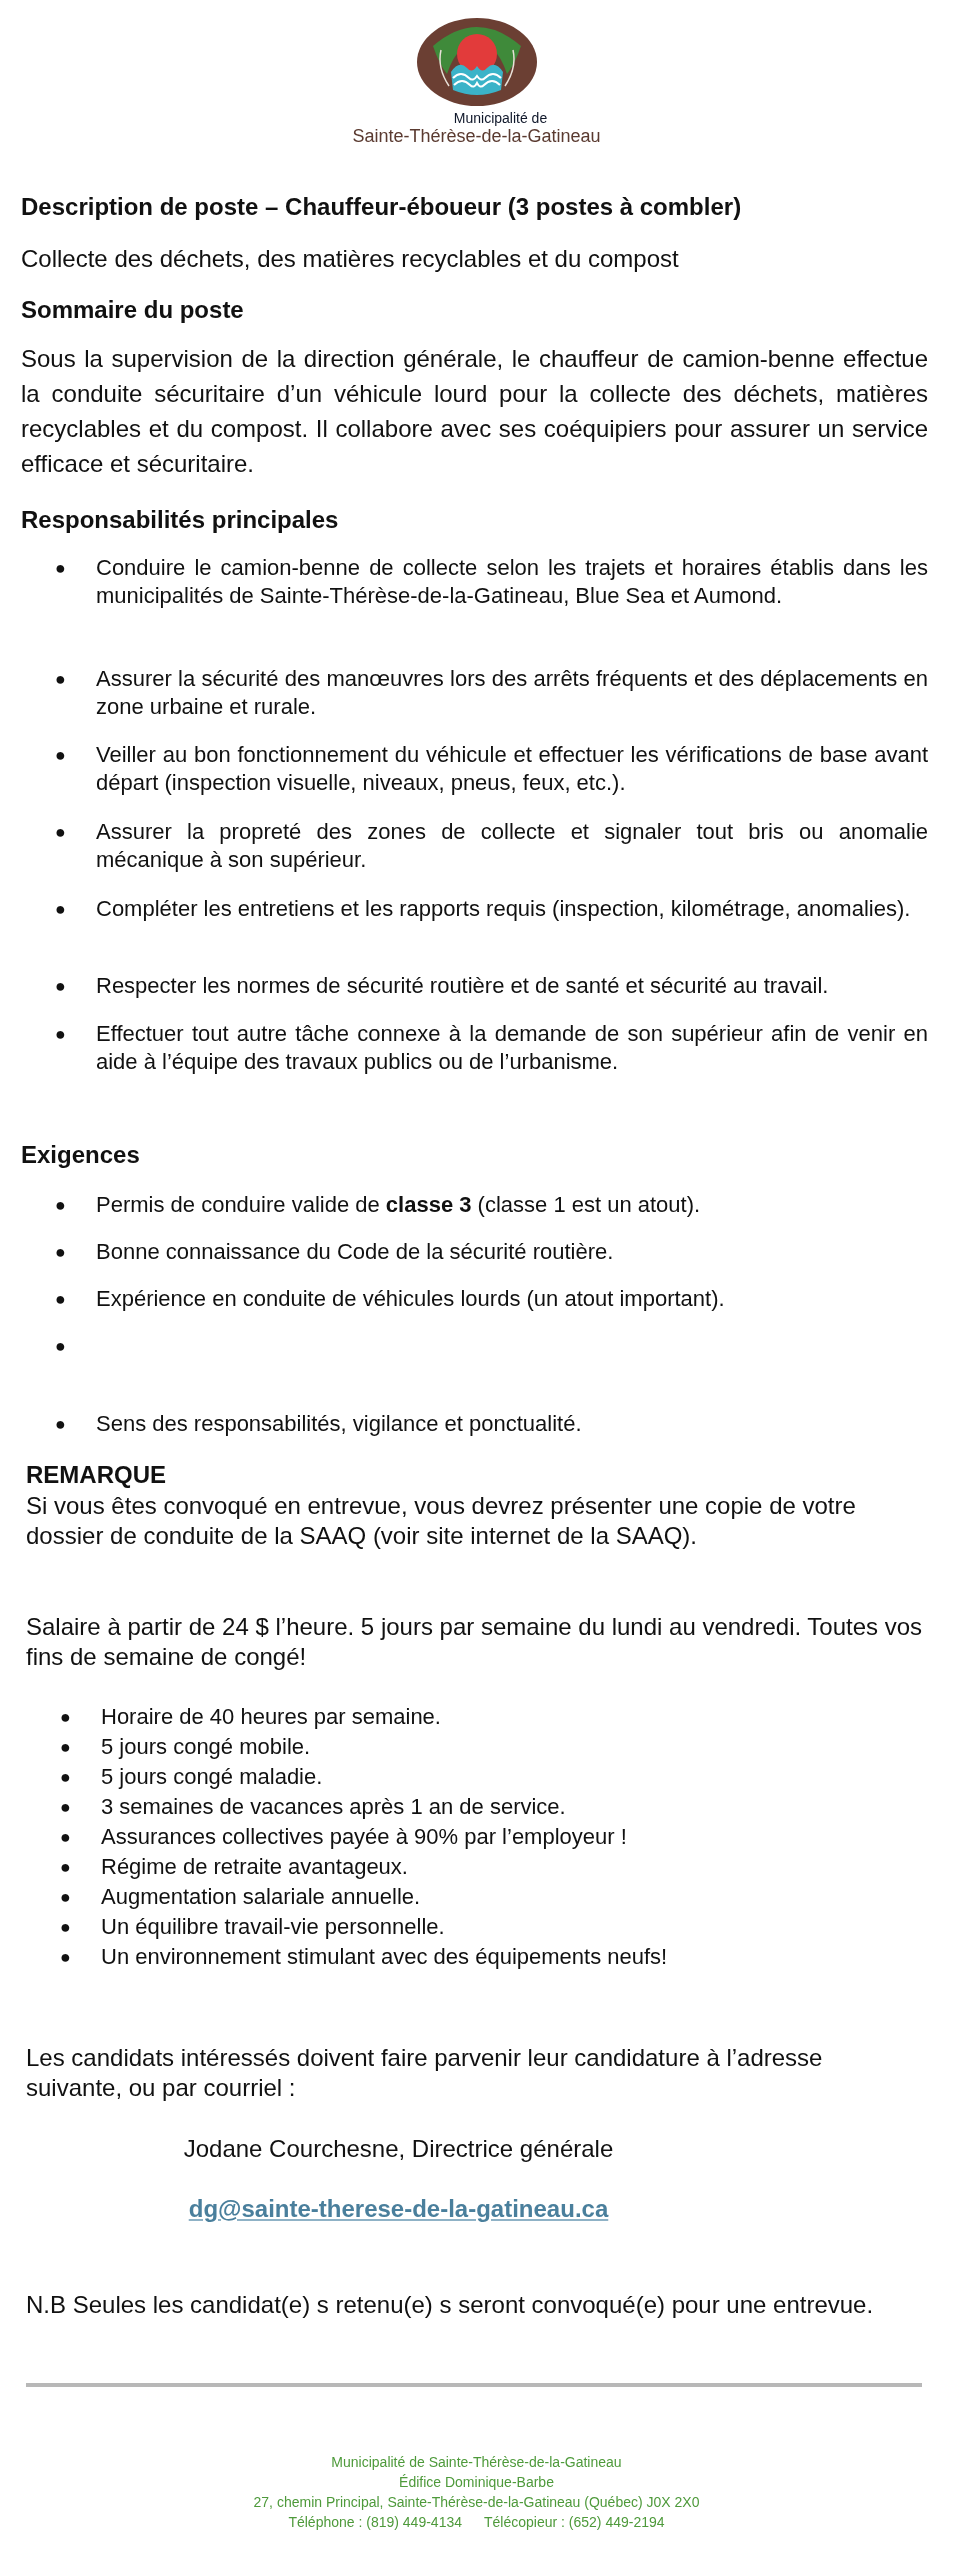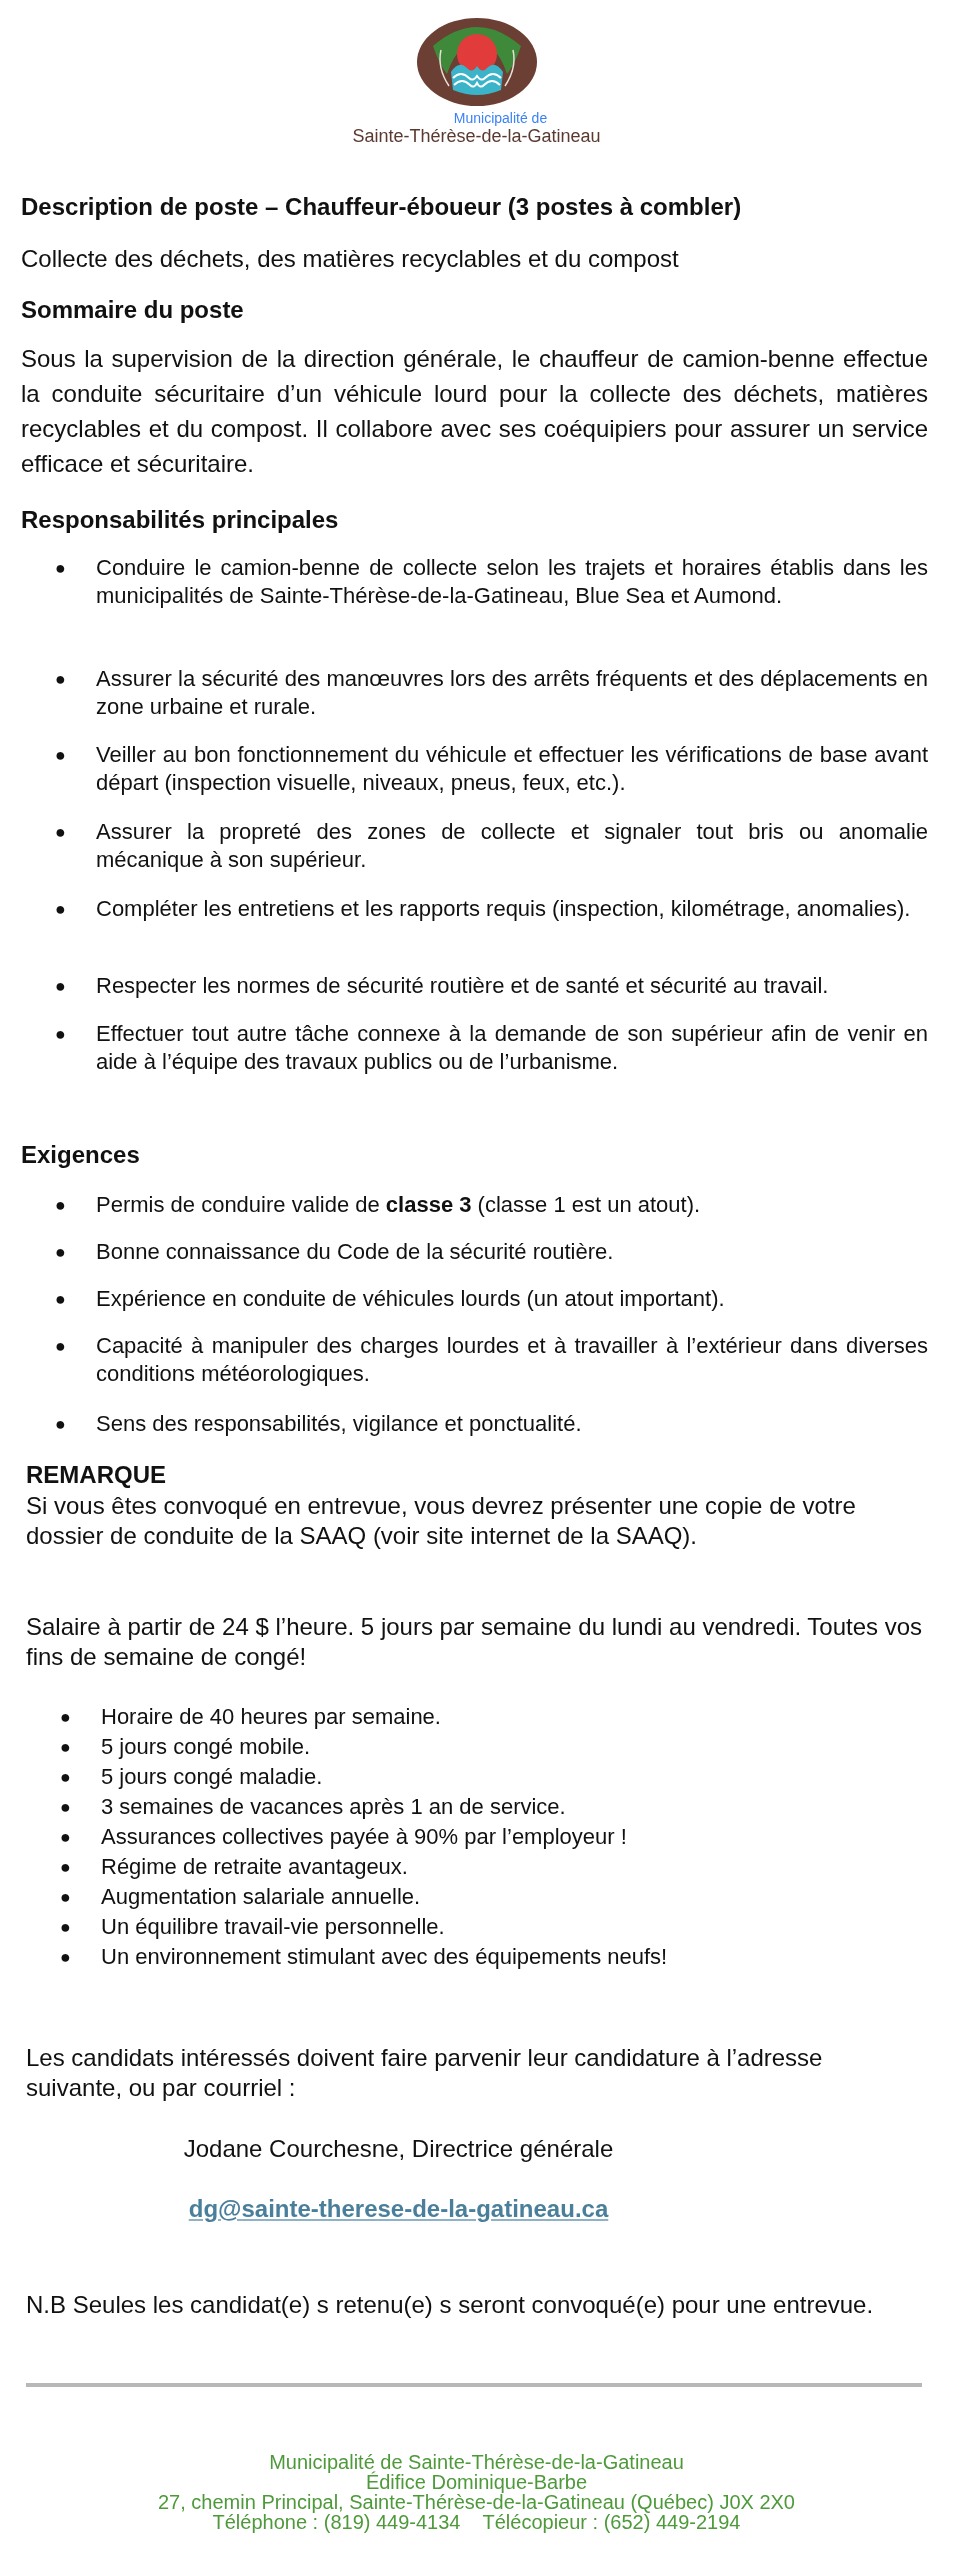--- a/index.html
+++ b/index.html
@@ -9,21 +9,21 @@
     position: relative;
     overflow: hidden;
     font-family: "Liberation Sans", sans-serif;
     color: #111111;
   }
   .page { position: absolute; left: 0; top: 0; width: 953px; height: 2560px; }
 
   
   .logo-wrap { position: absolute; left: 0; top: 16px; width: 953px; text-align: center; }
   .logo-svg { display: block; margin: 0 auto; width: 124px; height: 92px; }
-  .logo-line1 { font-size: 14px; color: #3b82f6; margin-top: 2px; letter-spacing: 0; margin-left: 48px; }
+  .logo-line1 { font-size: 14px; color: #0f172a; margin-top: 2px; letter-spacing: 0; margin-left: 48px; }
   .logo-line2 { font-size: 18px; color: #5a3a30; margin-top: 0px; }
 
   .block { position: absolute; left: 21px; width: 907px; font-size: 24px; line-height: 26px; }
   .bold { font-weight: bold; }
   .para { text-align: justify; line-height: 35px; }
 
   ul.resp { position: absolute; left: 0; width: 928px; margin: 0; padding: 0; list-style: none; }
   ul.resp li {
     position: relative;
     padding-left: 96px;
@@ -45,21 +45,21 @@
   .section-26 { left: 26px; }
   .center { text-align: center; left: 0; width: 797px; }
   .link { color: #4a7f9c; text-decoration: underline; text-decoration-color: #8fb2c6; font-weight: bold; }
 
   .rule {
     position: absolute; left: 26px; top: 2383px; width: 896px; height: 4px;
     background: #b8b8b8;
   }
   .footer {
     position: absolute; left: 0; top: 2452px; width: 953px; text-align: center;
-    font-size: 20px; line-height: 20px; color: #4e9a3b;
+    font-size: 14px; line-height: 20px; color: #4e9a3b;
   }
   .footer .gap { display: inline-block; width: 22px; }
 </style>
 </head>
 <body>
 
 <div class="page">
 
   <div class="logo-wrap">
     <svg class="logo-svg" viewBox="0 0 124 92">
@@ -91,21 +91,21 @@
     <li style="position:absolute; top:895px;"><span class="bullet">●</span><span>Compléter les entretiens et les rapports requis (inspection, kilométrage, anomalies).</span></li>
     <li style="position:absolute; top:972px;"><span class="bullet">●</span><span>Respecter les normes de sécurité routière et de santé et sécurité au travail.</span></li>
     <li style="position:absolute; top:1020px;"><span class="bullet">●</span><span>Effectuer tout autre tâche connexe à la demande de son supérieur afin de venir en aide à l’équipe des travaux publics ou de l’urbanisme.</span></li>
   </ul>
 
   <div class="block bold" style="top:1142px;">Exigences</div>
   <ul class="resp">
     <li style="position:absolute; top:1191px;"><span class="bullet">●</span><span>Permis de conduire valide de </span><b>classe 3</b><span> (classe 1 est un atout).</span></li>
     <li style="position:absolute; top:1238px;"><span class="bullet">●</span><span>Bonne connaissance du Code de la sécurité routière.</span></li>
     <li style="position:absolute; top:1285px;"><span class="bullet">●</span><span>Expérience en conduite de véhicules lourds (un atout important).</span></li>
-    <li style="position:absolute; top:1332px;"><span class="bullet">●</span><span>Capacité à manipuler des charges lourdes et à travailler à l’extérieur dans diverses conditions météorologiques.</span></li>
+    <li style="position:absolute; top:1332px;"><span class="bullet">●</span></li>
     <li style="position:absolute; top:1410px;"><span class="bullet">●</span><span>Sens des responsabilités, vigilance et ponctualité.</span></li>
   </ul>
 
   <div class="block bold section-26" style="top:1462px;">REMARQUE</div>
   <div class="block section-26" style="top:1491px; line-height:30px; width:902px;">Si vous êtes convoqué en entrevue, vous devrez présenter une copie de votre dossier de conduite de la SAAQ (voir site internet de la SAAQ).</div>
 
   <div class="block section-26" style="top:1612px; line-height:30px; width:906px;">Salaire à partir de 24 $ l’heure. 5 jours par semaine du lundi au vendredi. Toutes vos fins de semaine de congé!</div>
   <ul class="offer" style="top:1702px;">
     <li><span class="bullet">●</span><span>Horaire de 40 heures par semaine.</span></li>
     <li><span class="bullet">●</span><span>5 jours congé mobile.</span></li>

